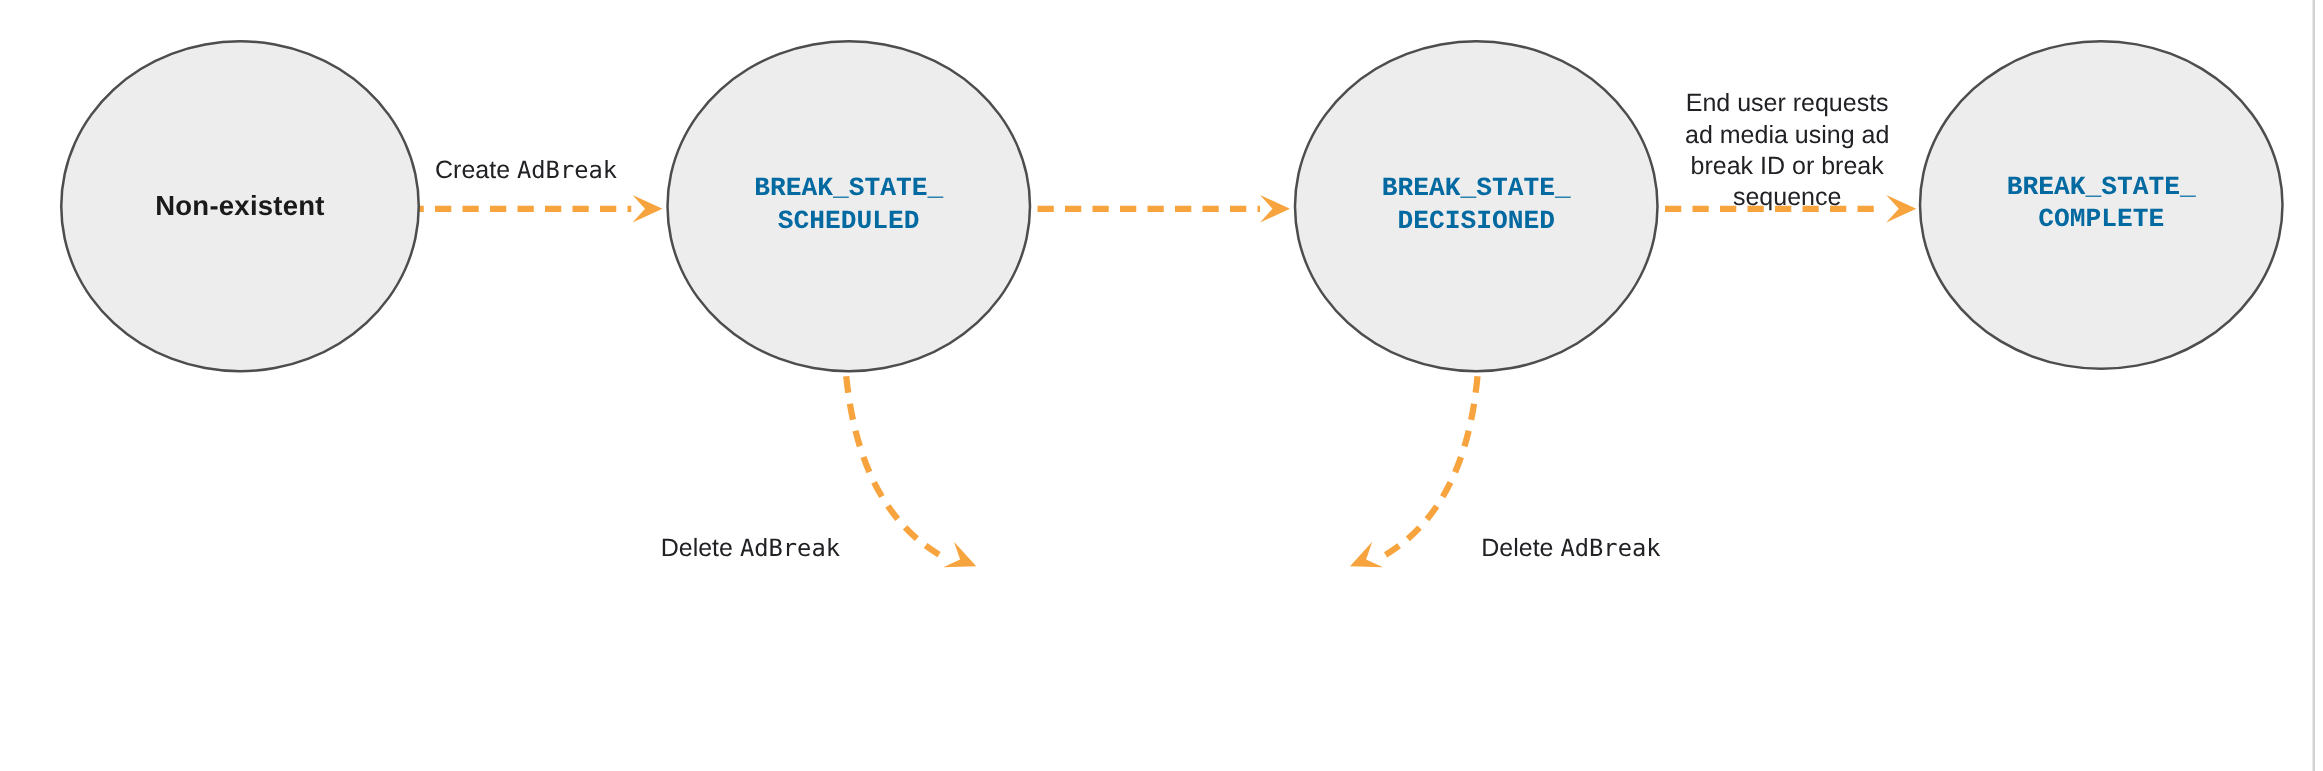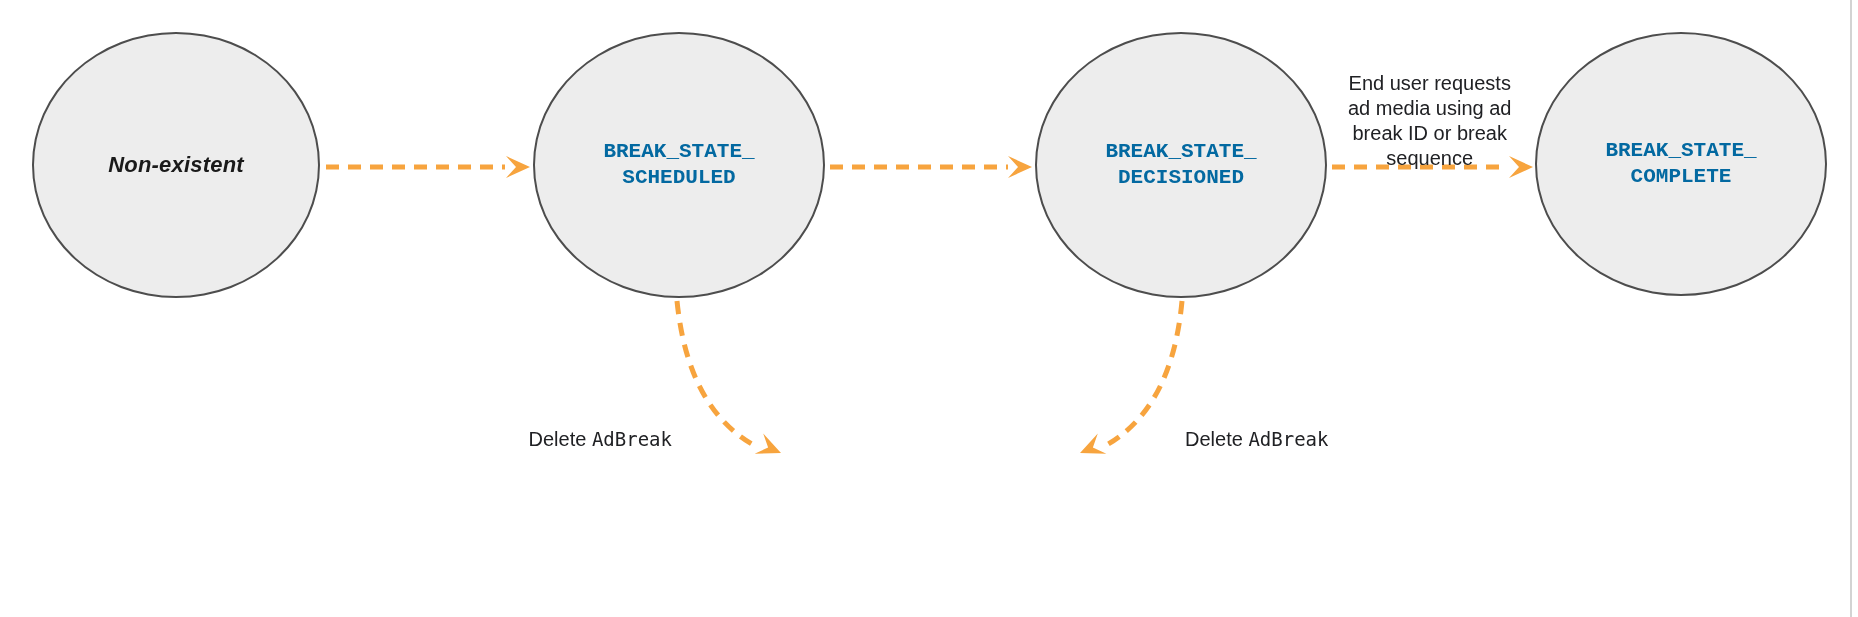--- a/index.html
+++ b/index.html
@@ -81,40 +81,43 @@
     </g>
     <g fill="#F7A43E">
       <path d="M -24 -11 L 0 0 L -24 11 L -14 0 Z" transform="translate(530,167)"></path>
       <path d="M -24 -11 L 0 0 L -24 11 L -14 0 Z" transform="translate(1032,167)"></path>
       <path d="M -24 -11 L 0 0 L -24 11 L -14 0 Z" transform="translate(1533,167)"></path>
       <path d="M -24 -11 L 0 0 L -24 11 L -14 0 Z" transform="translate(781,453) rotate(23)"></path>
       <path d="M -24 -11 L 0 0 L -24 11 L -14 0 Z" transform="translate(1080,453) rotate(157)"></path>
     </g>
   </svg>
 
-  <div class="node" style="left:32px; top:32px; width:288px; height:266px;font-style:italic;">
+  <div class="node" style="left:48px; top:32px; width:288px; height:266px;">
     <span class="node-label-sans">Non-existent</span>
   </div>
 
   <div class="node" style="left:533px; top:32px; width:292px; height:266px;">
     <span class="node-label-mono">BREAK_STATE_
 SCHEDULED</span>
   </div>
 
   <div class="node" style="left:1035px; top:32px; width:292px; height:266px;">
     <span class="node-label-mono">BREAK_STATE_
 DECISIONED</span>
   </div>
 
   <div class="node" style="left:1535px; top:32px; width:292px; height:264px;">
     <span class="node-label-mono">BREAK_STATE_
 COMPLETE</span>
   </div>
 
 
+  <div class="edge-label" style="left:348px; top:100px;">
+    <span>Create </span><span class="code">AdBreak</span>
+  </div>
 
 
   <div class="edge-label" style="left:1348px; top:46px; line-height:25px;text-align:center;">
     <span>End user requests
 ad media using ad
 break ID or break
 sequence</span>
   </div>
 
   <div class="edge-label" style="left:440px; top:403px; width:232px; text-align:right;">

